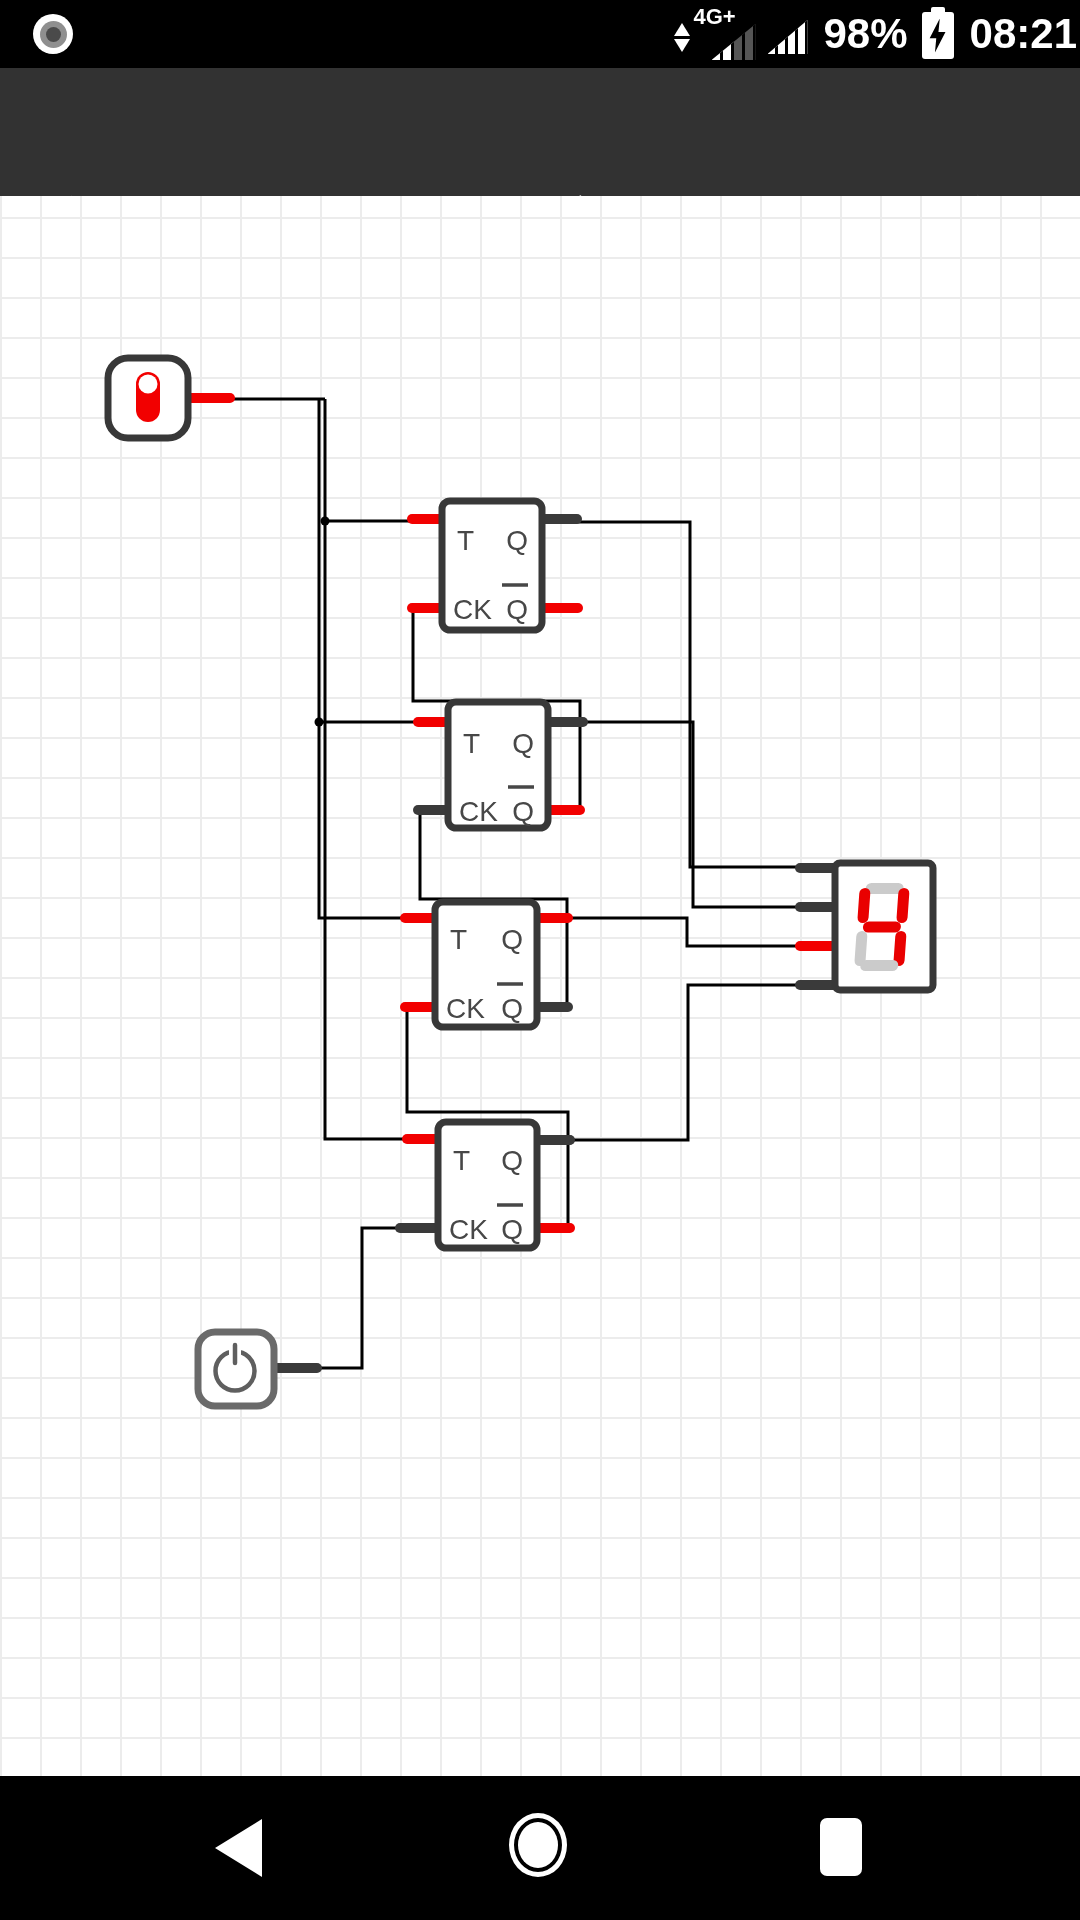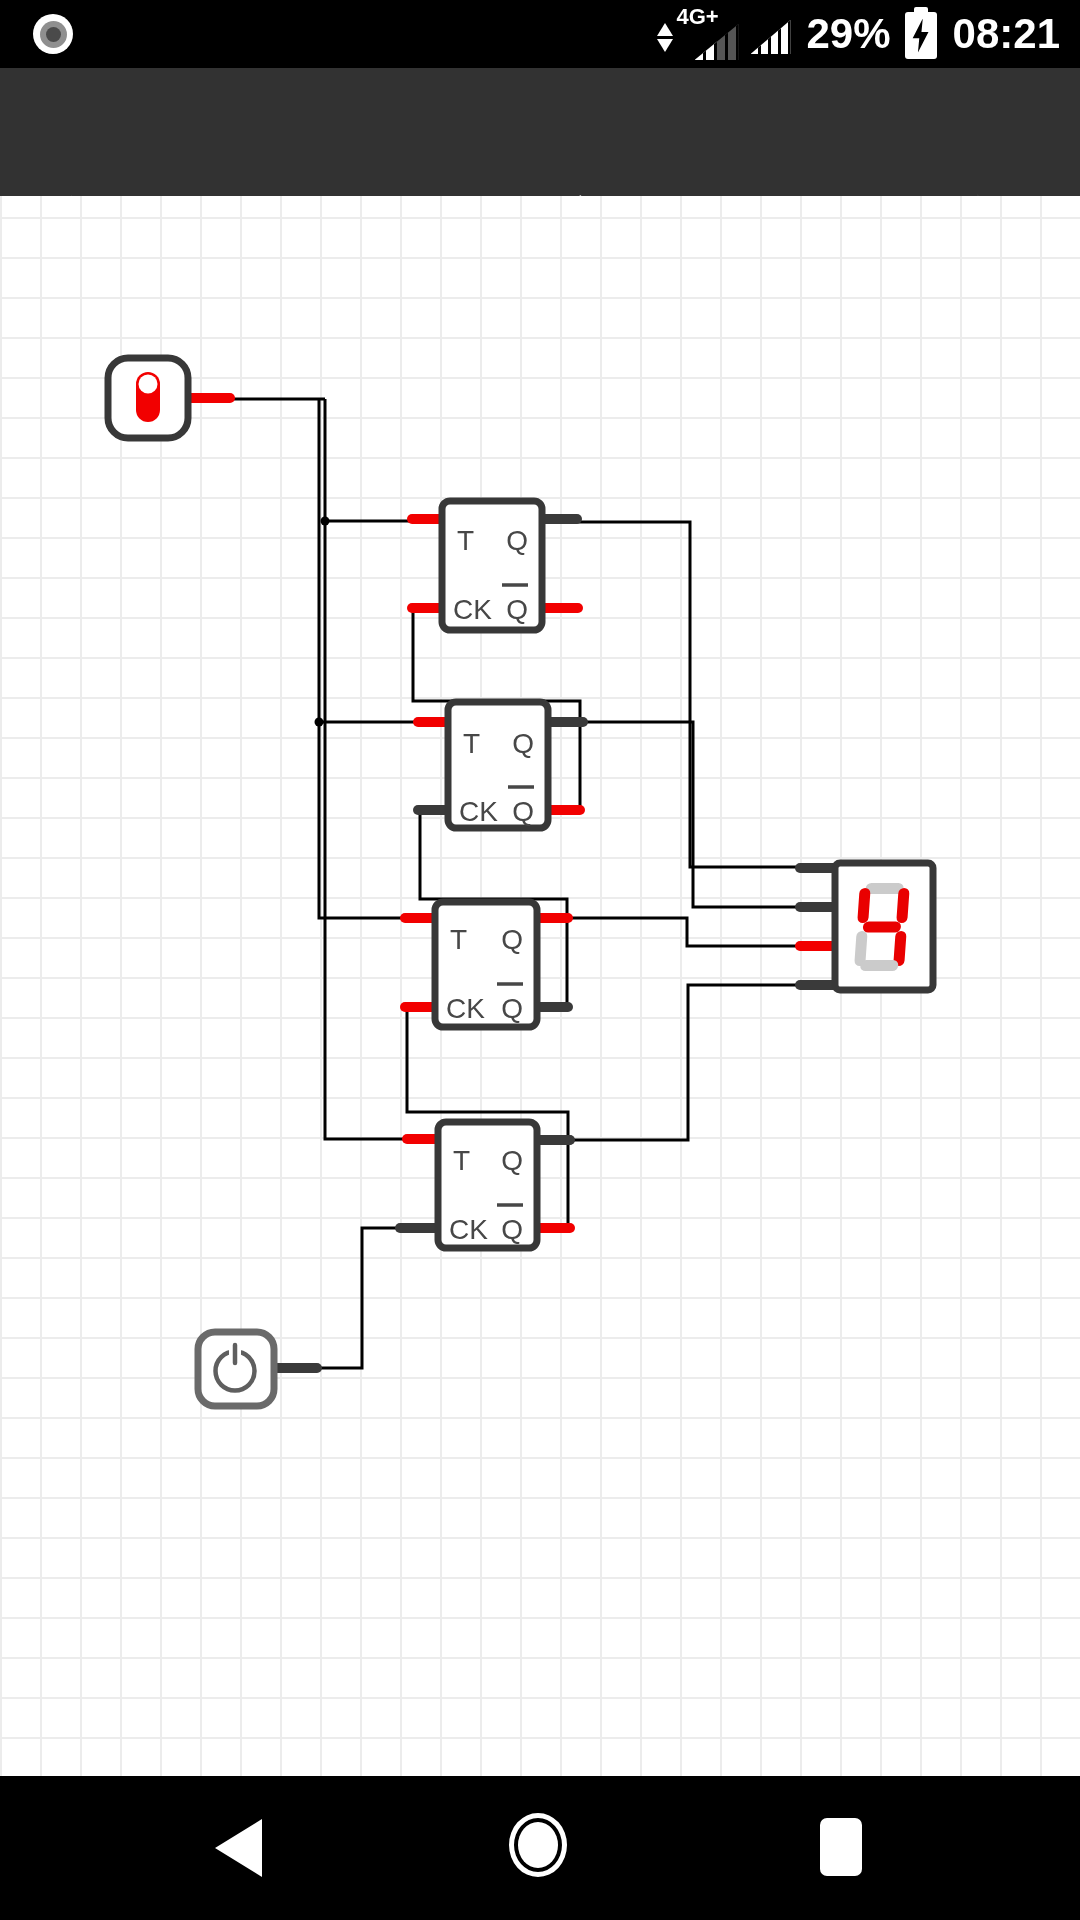--- a/index.html
+++ b/index.html
@@ -9,21 +9,21 @@
   }
   
   .status-bar{
     position:absolute;top:0;left:0;width:1080px;height:68px;background:#000;
     display:flex;align-items:center;color:#fff;
   }
   .record-icon{position:absolute;left:33px;top:14px;width:40px;height:40px;border-radius:50%;background:#fff;
     display:flex;align-items:center;justify-content:center;}
   .record-mid{width:27px;height:27px;border-radius:50%;background:#8f8f8f;display:flex;align-items:center;justify-content:center;}
   .record-core{width:15px;height:15px;border-radius:50%;background:#4a4a4a;}
-  .status-right{margin-left:auto;display:flex;align-items:center;padding-right:20px;}
+  .status-right{margin-left:auto;display:flex;align-items:center;padding-right:3px;}
   .data-arrows{display:flex;flex-direction:column;gap:3px;margin-right:4px;margin-top:6px;}
   .arrow-up{width:0;height:0;border-left:8px solid transparent;border-right:8px solid transparent;border-bottom:13px solid #fff;}
   .arrow-down{width:0;height:0;border-left:8px solid transparent;border-right:8px solid transparent;border-top:13px solid #fff;}
   .sig1-wrap{position:relative;width:62px;height:56px;margin-right:12px;}
   .net-label{position:absolute;left:0;top:-2px;font-size:22px;font-weight:bold;color:#fff;letter-spacing:0;}
   .signal{position:absolute;right:0;bottom:2px;width:44px;height:36px;
     clip-path:polygon(0 100%,100% 0,100% 100%);
     background-image:repeating-linear-gradient(90deg,transparent 0 8px,#000 8px 11px),
                      linear-gradient(90deg,#fff 0 22px,#555 22px);}
   .signal2{width:40px;height:34px;margin-right:16px;align-self:flex-end;margin-bottom:8px;
@@ -82,21 +82,21 @@
   <div class="status-right">
     <div class="data-arrows">
       <div class="arrow-up"></div>
       <div class="arrow-down"></div>
     </div>
     <div class="sig1-wrap">
       <span class="net-label">4G+</span>
       <div class="signal"></div>
     </div>
     <div class="signal2"></div>
-    <span class="batt-pct">29%</span>
+    <span class="batt-pct">98%</span>
     <div class="battery">
       <div class="battery-cap"></div>
       <div class="battery-body">
           <div class="battery-bolt"></div>
         </div>
     </div>
     <span class="clock-text">08:21</span>
   </div>
 </div>
 

